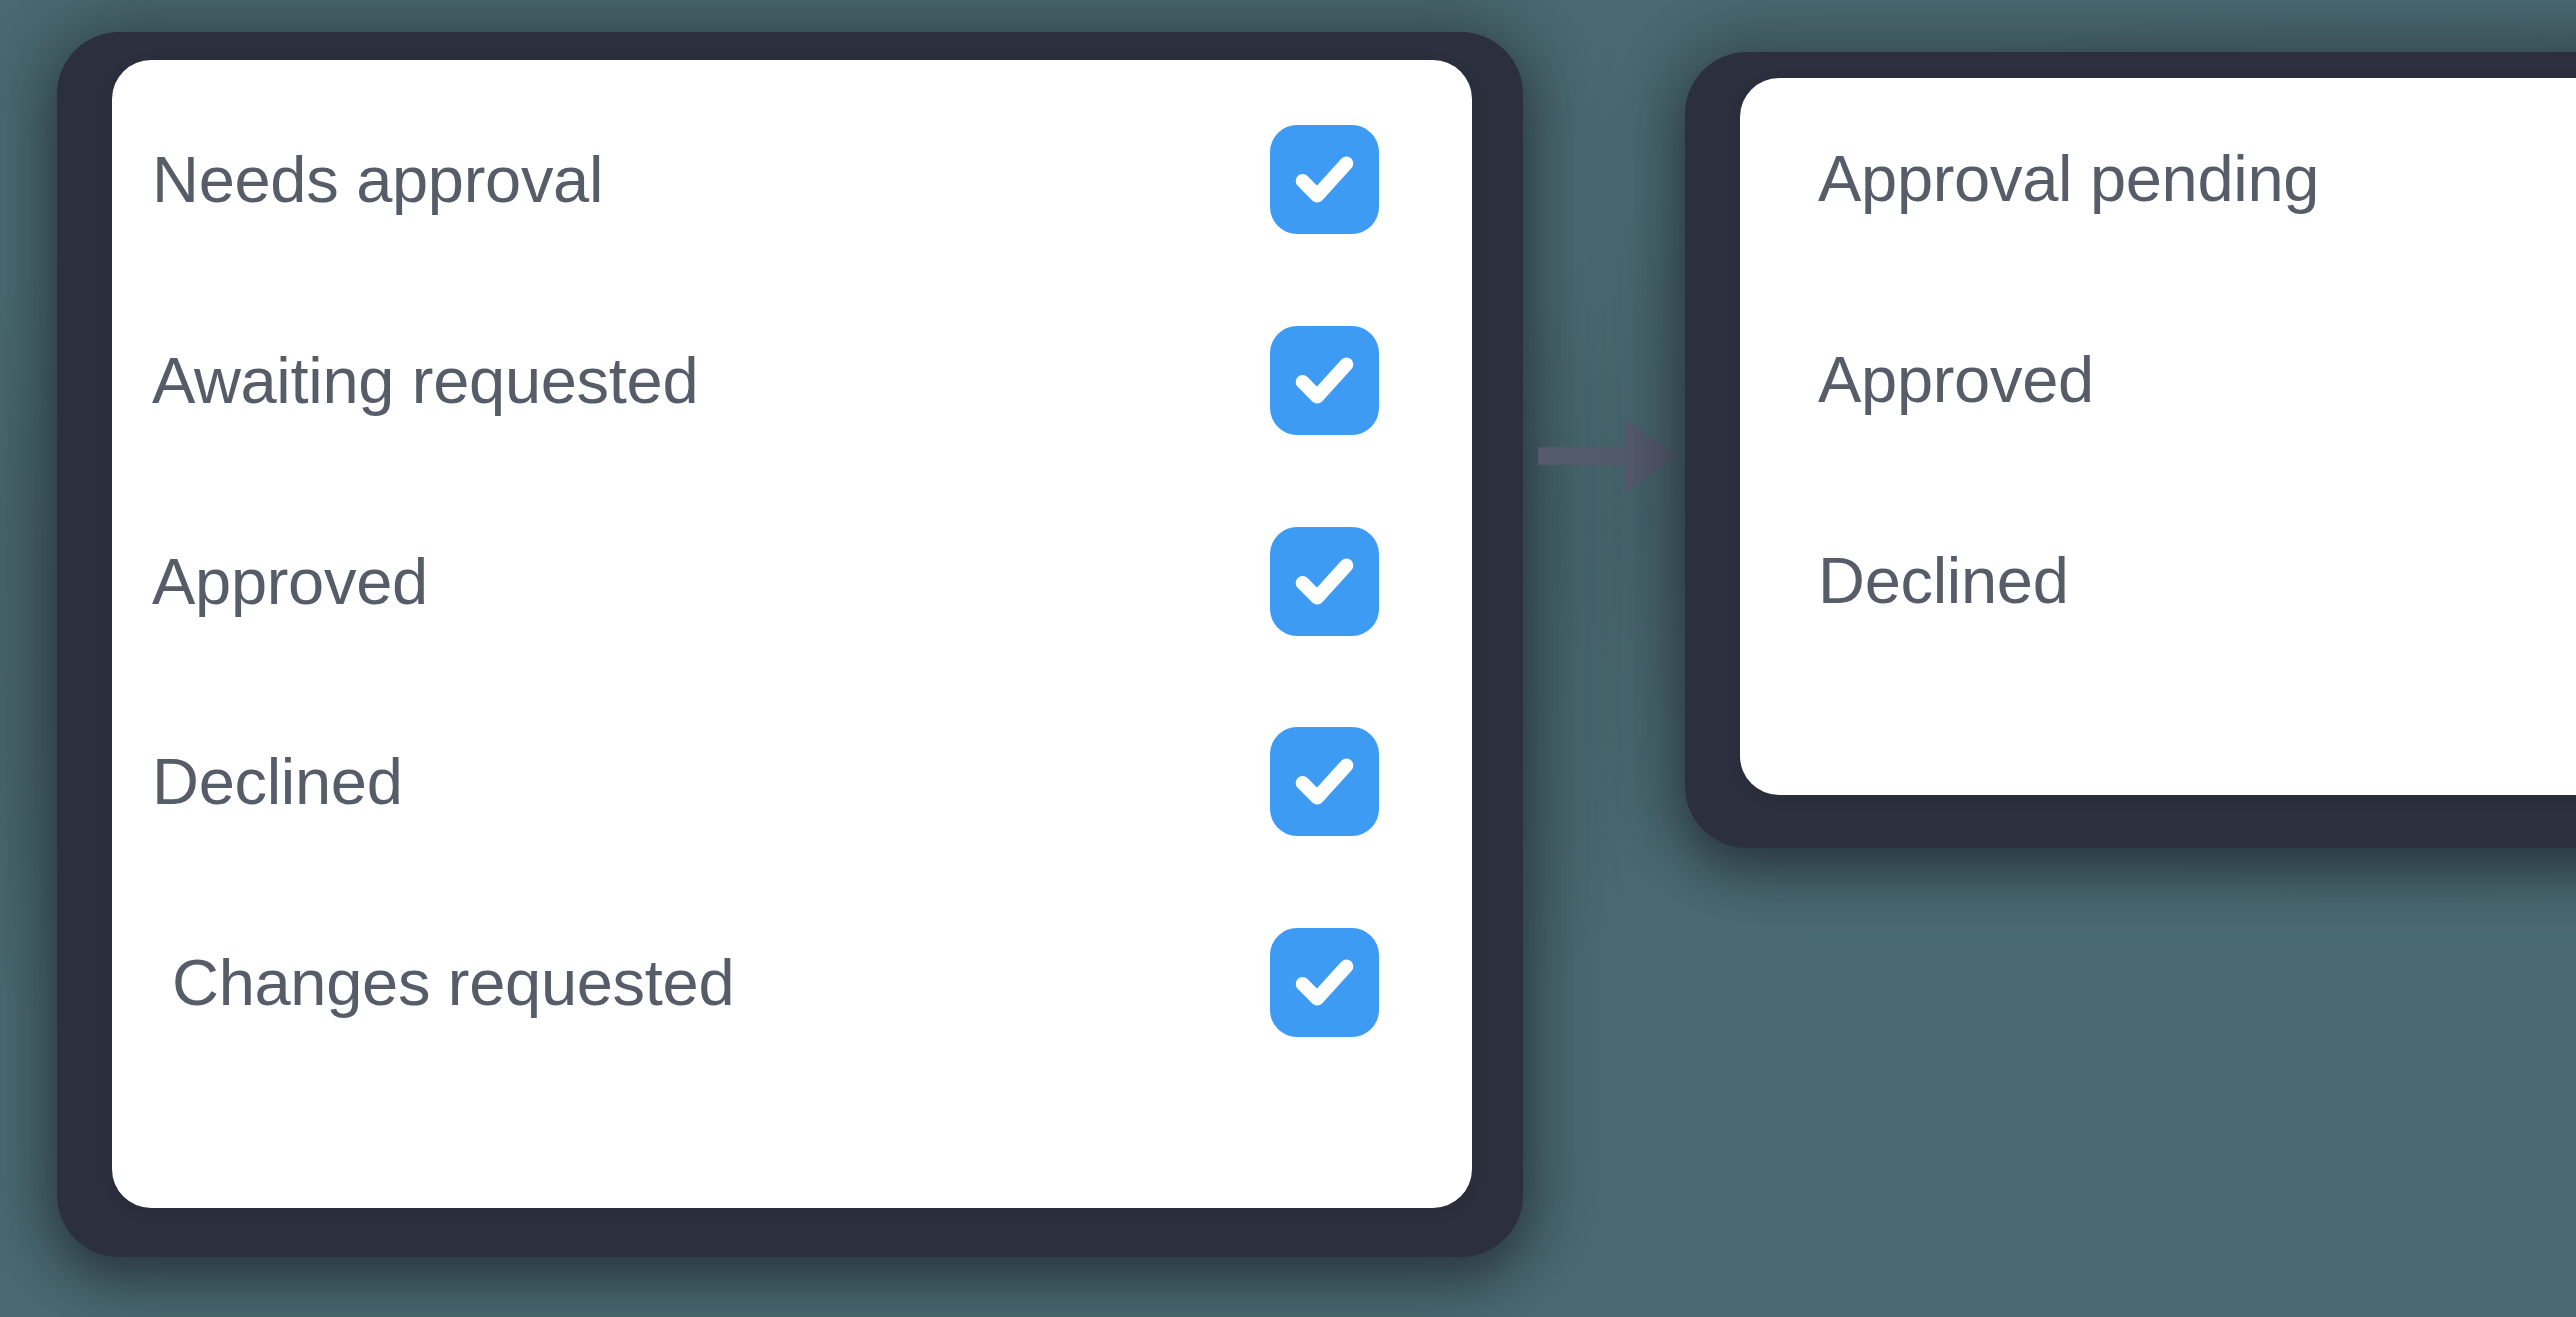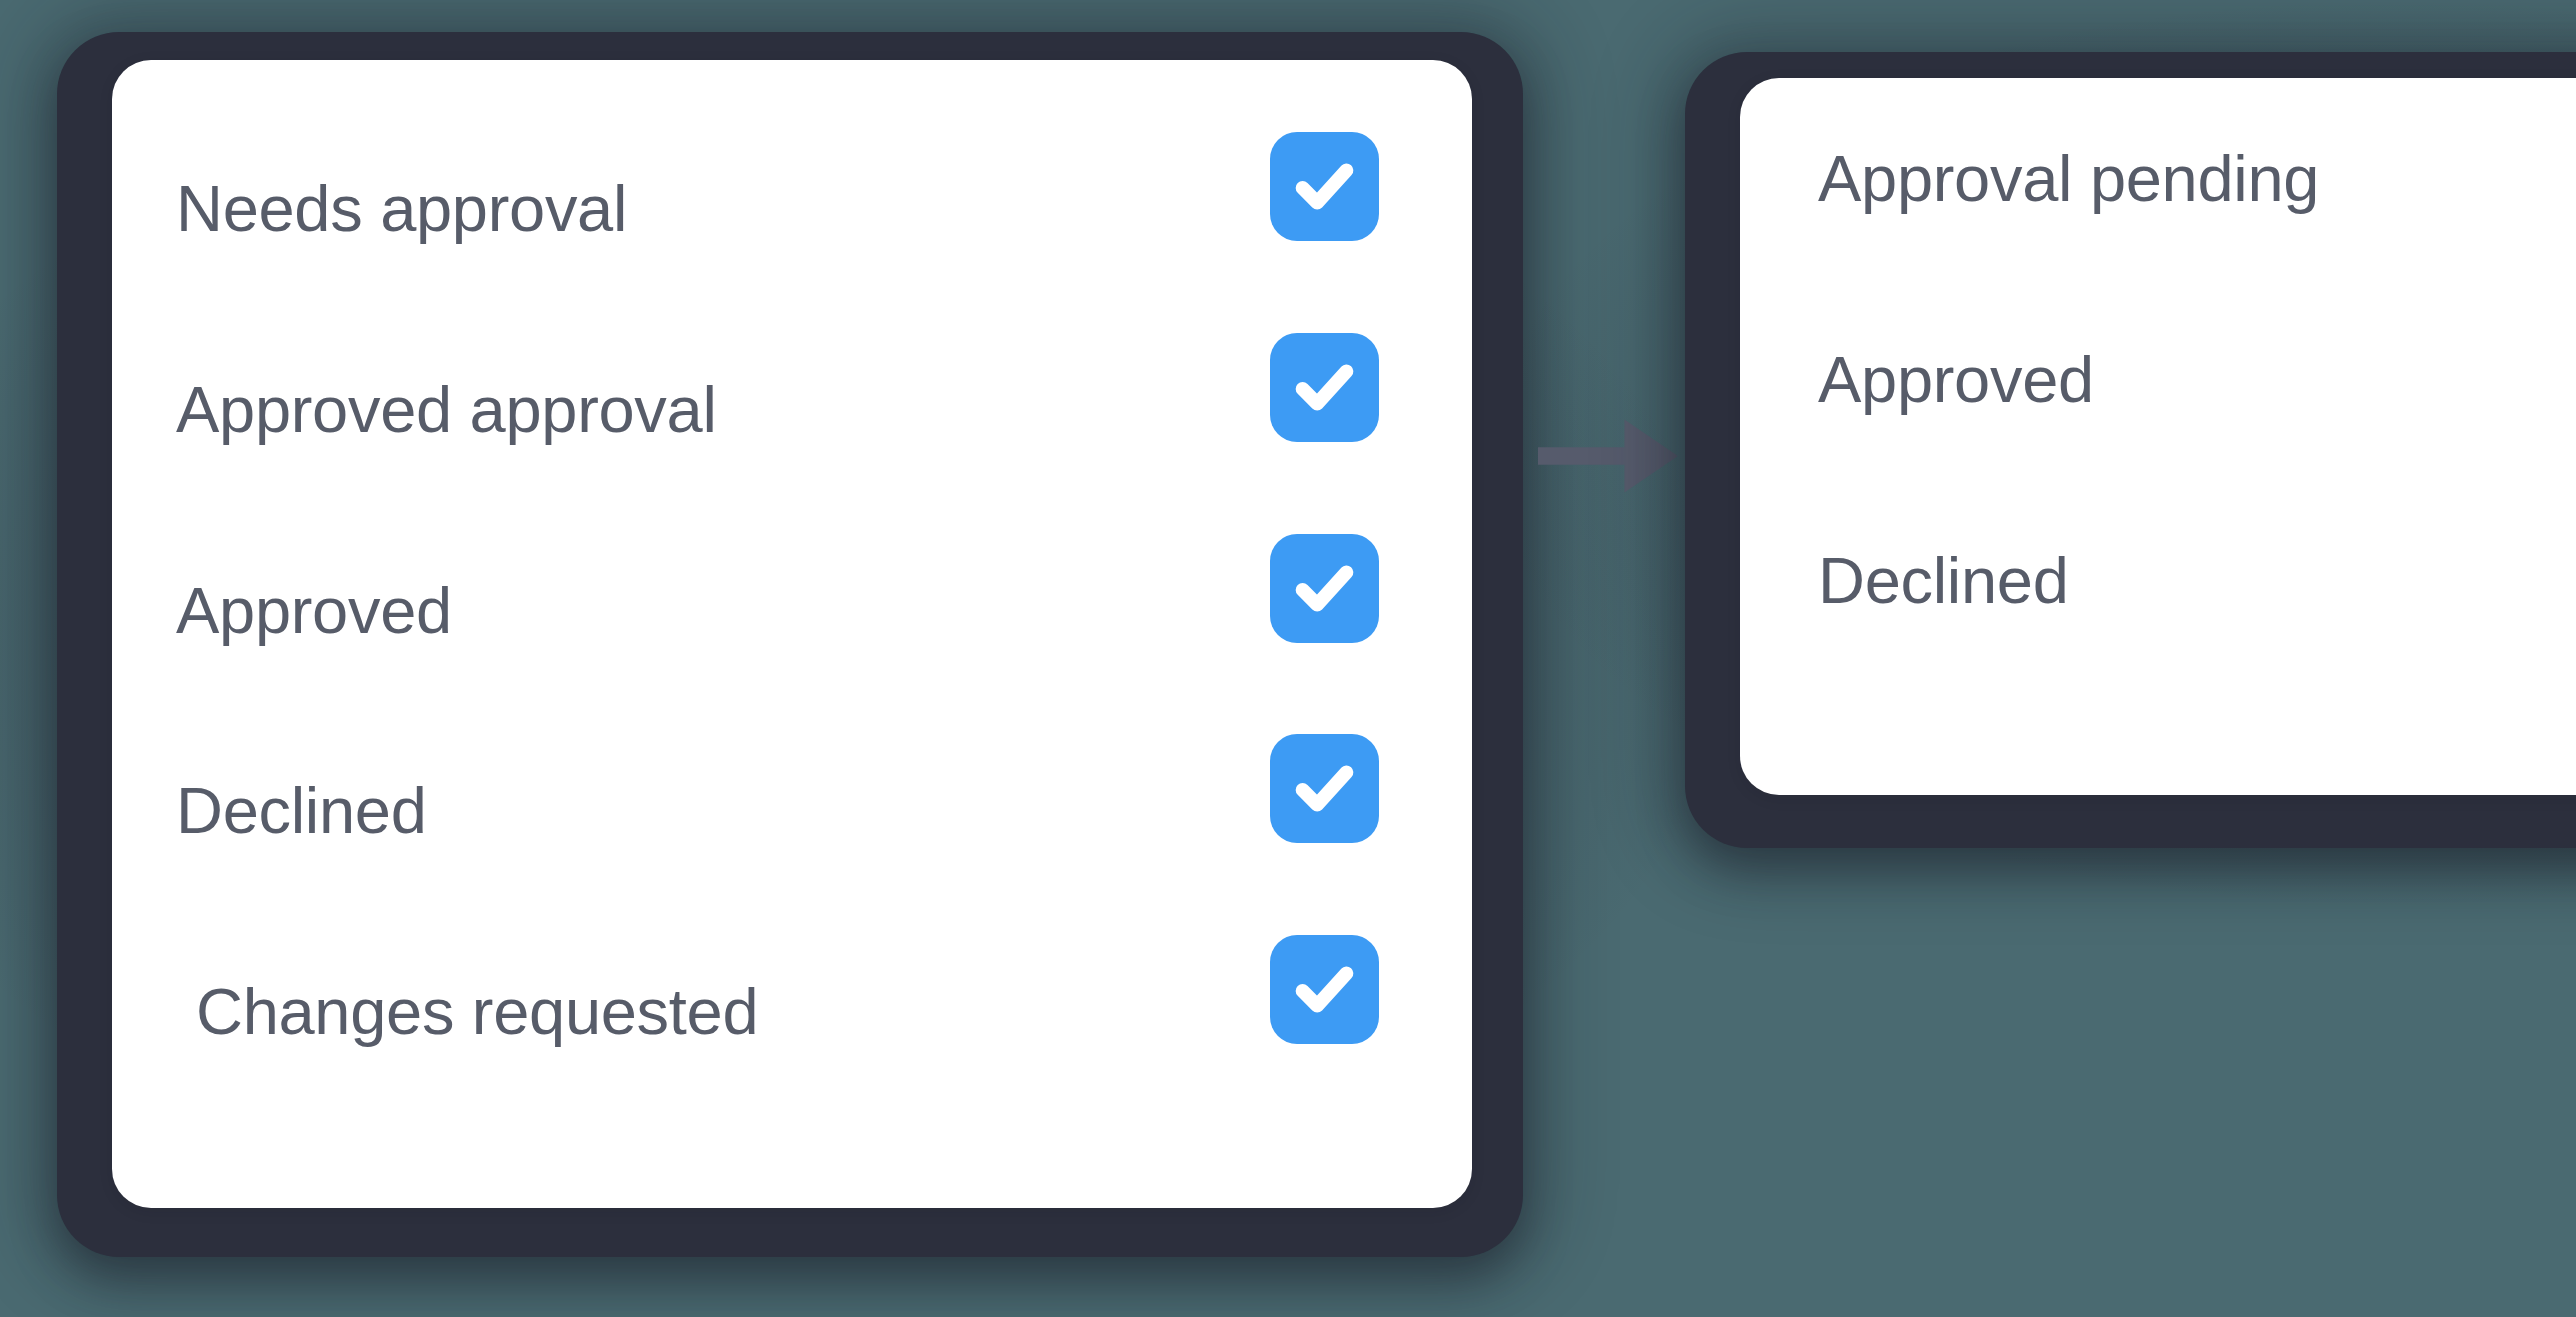--- a/index.html
+++ b/index.html
@@ -96,21 +96,21 @@
   .checkbox svg { width: 73px; height: 73px; display: block; }
   .checkbox svg path {
     fill: none;
     stroke: #ffffff;
     stroke-width: 19;
     stroke-linecap: round;
     stroke-linejoin: round;
   }
 
   
-  #left-card .option-row   { padding-left: 64px; align-items: flex-end; }
+  #left-card .option-row   { padding-left: 40px; }
   #left-card .checkbox     { right: 93px; }
   
   #right-card .option-row  { padding-left: 78px; }
 
   
   #arrow {
     position: absolute;
     left: 1538px;
     top: 412px;
     width: 144px;
@@ -133,21 +133,21 @@
     <div class="option-row" style="top: 57px;">
       <span class="option-label">Needs approval</span>
       <span class="checkbox">
         <svg viewBox="0 0 100 100" aria-hidden="true">
           <path d="M20 52 L40 72 L80 28"></path>
         </svg>
       </span>
     </div>
 
     <div class="option-row" style="top: 258px;">
-      <span class="option-label">Approved approval</span>
+      <span class="option-label">Awaiting requested</span>
       <span class="checkbox">
         <svg viewBox="0 0 100 100" aria-hidden="true">
           <path d="M20 52 L40 72 L80 28"></path>
         </svg>
       </span>
     </div>
 
     <div class="option-row" style="top: 459px;">
       <span class="option-label">Approved</span>
       <span class="checkbox">

